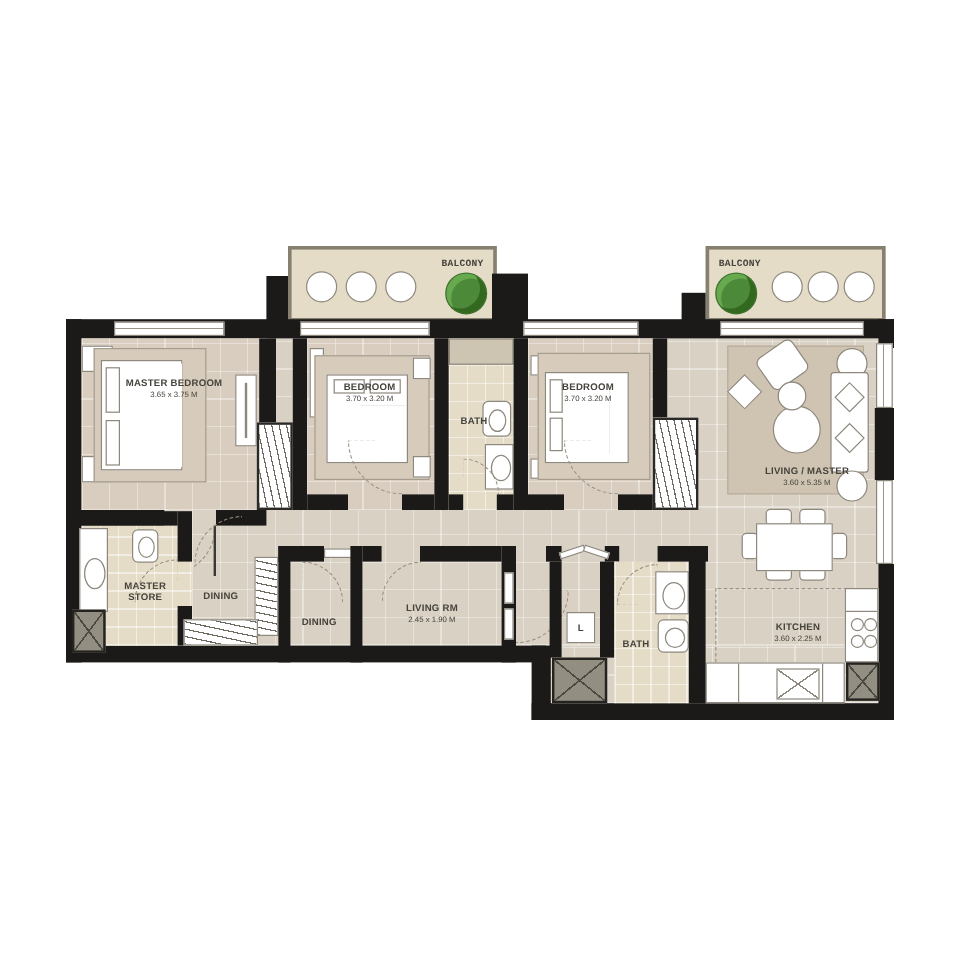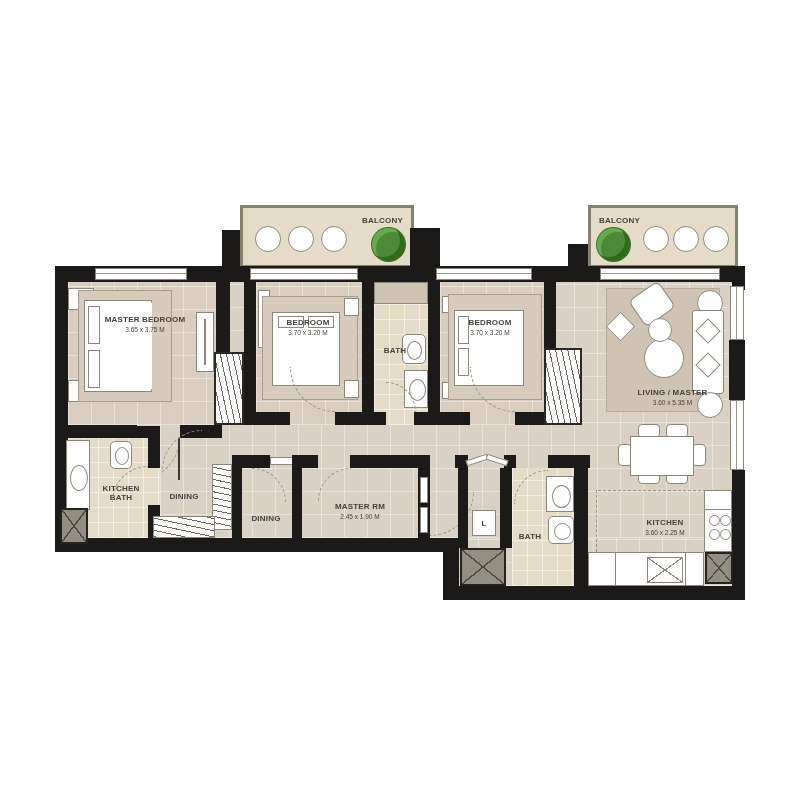--- a/index.html
+++ b/index.html
@@ -31,21 +31,21 @@
       background-image:
         linear-gradient(to bottom right, transparent calc(50% - .7px), #4d4a43 calc(50% - .7px), #4d4a43 calc(50% + .7px), transparent calc(50% + .7px)),
         linear-gradient(to bottom left,  transparent calc(50% - .7px), #4d4a43 calc(50% - .7px), #4d4a43 calc(50% + .7px), transparent calc(50% + .7px));}
   .shl{border:1px solid #8d877c;background:#cdc4b2;}
   
   .winH{position:absolute;background:#fff;border:1px solid #8a857a;box-sizing:border-box;
         background-image:linear-gradient(to bottom, transparent 4px, #9a958a 4px, #9a958a 5px, transparent 5px);}
   .winV{position:absolute;background:#fff;border:1px solid #8a857a;box-sizing:border-box;
         background-image:linear-gradient(to right, transparent 5px, #9a958a 5px, #9a958a 6px, transparent 6px);}
   
-  .balc{position:absolute;background:var(--tile,#ddd5c8);border:3px solid var(--balcony-wall,#85806f);box-sizing:border-box;}
+  .balc{position:absolute;background:var(--tile,#ddd5c8);border:3px solid var(--balcony-wall,#85806f);box-sizing:border-box;font-family:Liberation Mono, monospace;}
   .plant{position:absolute;border-radius:50%;background:var(--plant,#4c8a3a);
          box-shadow:inset -5px -4px 0 #33691f, inset 4px 4px 0 #66a94e, 0 0 0 1px #3c6e2d;}
   
   .arc{position:absolute;box-sizing:border-box;}
   .arc.br{border-right:1.4px dashed #9b9284;border-bottom:1.4px dashed #9b9284;border-radius:0 0 100% 0;}
   .arc.bl{border-left:1.4px dashed #9b9284;border-bottom:1.4px dashed #9b9284;border-radius:0 0 0 100%;}
   .arc.tr{border-right:1.4px dashed #9b9284;border-top:1.4px dashed #9b9284;border-radius:0 100% 0 0;}
   .arc.tl{border-left:1.4px dashed #9b9284;border-top:1.4px dashed #9b9284;border-radius:100% 0 0 0;}
   .leaf{position:absolute;background:#3a3833;}
   
@@ -224,42 +224,42 @@
 
   <div class="t grid-s" style="left:68px;top:438px;width:92px;height:100px;"></div>
   <div class="w" style="left:55px;top:426px;width:93px;height:12px;"></div>
   <div class="wb" style="left:66px;top:440px;width:24px;height:70px;">
     <div class="abs crc" style="left:3px;top:24px;width:16px;height:24px;border:1px solid #8d877c;"></div>
   </div>
   <div class="wb" style="left:110px;top:441px;width:22px;height:28px;border-radius:5px;">
     <div class="abs crc" style="left:4px;top:5px;width:12px;height:16px;border:1px solid #8d877c;"></div>
   </div>
   <div class="sh" style="left:60px;top:508px;width:28px;height:36px;"></div>
-  <div class="lbl" style="left:96px;top:484px;width:50px;">KITCHEN BATH</div>
+  <div class="lbl" style="left:96px;top:484px;width:50px;">MASTER STORE</div>
   <div class="w" style="left:148px;top:426px;width:12px;height:42px;"></div>
   <div class="w" style="left:148px;top:505px;width:12px;height:33px;"></div>
   <div class="arc tl" style="left:112px;top:466px;width:36px;height:36px;"></div>
 
   <div class="zzh" style="left:212px;top:464px;width:20px;height:66px;"></div>
   <div class="zzh" style="left:153px;top:516px;width:62px;height:22px;"></div>
   <div class="lbl" style="left:158px;top:492px;width:52px;">DINING</div>
   <div class="arc tl" style="left:162px;top:430px;width:40px;height:40px;"></div>
   <div class="w" style="left:232px;top:455px;width:10px;height:97px;"></div>
 
   <div class="w" style="left:232px;top:455px;width:38px;height:13px;"></div>
   <div class="wb" style="left:270px;top:457px;width:24px;height:8px;"></div>
   <div class="arc tr" style="left:252px;top:468px;width:34px;height:34px;"></div>
   <div class="lbl" style="left:236px;top:514px;width:60px;">DINING</div>
   <div class="w" style="left:292px;top:455px;width:10px;height:97px;"></div>
 
   <div class="w" style="left:302px;top:455px;width:16px;height:13px;"></div>
   <div class="w" style="left:350px;top:455px;width:68px;height:13px;"></div>
   <div class="arc tl" style="left:318px;top:468px;width:33px;height:33px;"></div>
   <div class="lbl" style="left:305px;top:502px;width:110px;">
-    <span>MASTER RM</span>
+    <span>LIVING RM</span>
     <span class="dim">2.45 x 1.90 M</span>
   </div>
   <div class="w" style="left:418px;top:455px;width:12px;height:97px;"></div>
   <div class="wb" style="left:420px;top:477px;width:8px;height:26px;"></div>
   <div class="wb" style="left:420px;top:507px;width:8px;height:26px;"></div>
   <div class="arc br" style="left:430px;top:492px;width:44px;height:44px;"></div>
 
   <div class="w" style="left:455px;top:455px;width:13px;height:13px;"></div>
   <div class="w" style="left:504px;top:455px;width:12px;height:13px;"></div>
   <div class="w" style="left:458px;top:468px;width:10px;height:80px;"></div>

